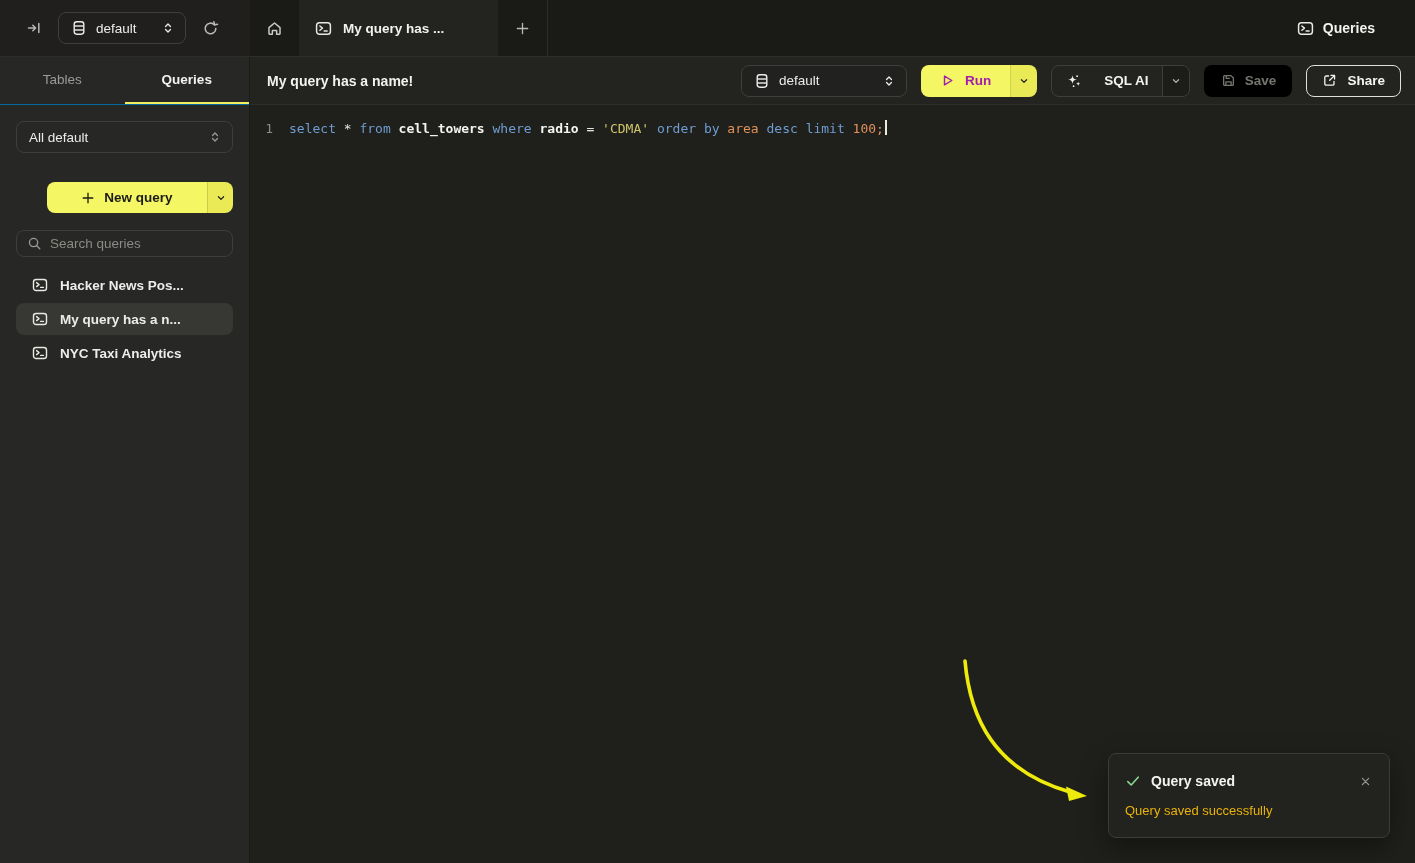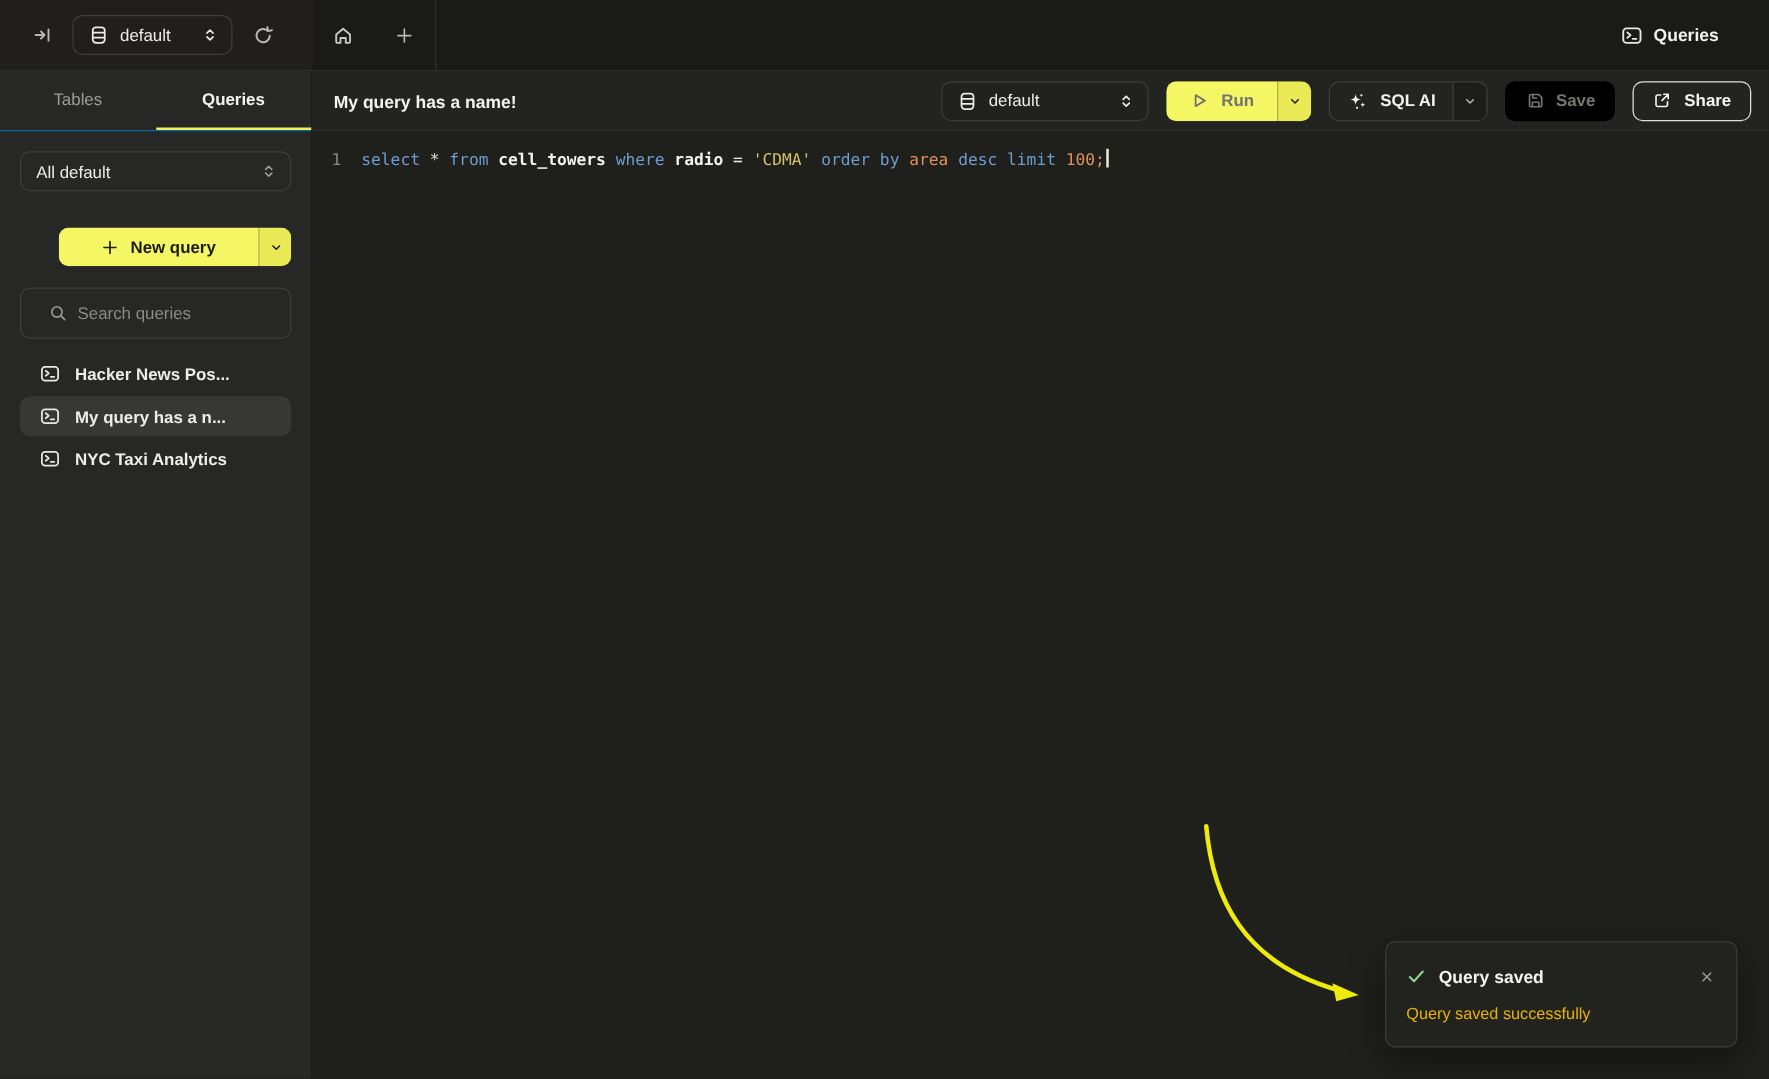--- a/index.html
+++ b/index.html
@@ -34,40 +34,40 @@
   .side-tab { flex:1; display:flex; align-items:center; justify-content:center; font-size:13.5px; color:#9b9b98; cursor:pointer; border:none; background:none; border-bottom:2px solid transparent; font-family:inherit; }
   .side-tab.active { color:#f2f2ef; font-weight:700; border-bottom-color:#f3f05f; }
   .side-body { padding:16px; }
   .filter-select { width:100%; }
   .updown { margin-left:auto; color:#9a9a97; }
 
   .split-btn { margin-top:29px; height:31px; border-radius:8px; overflow:hidden; display:flex;margin-left:31px; }
   .split-main { flex:1; background:#f5f664; border:none; color:#1c1c19; font-weight:700; font-size:13.5px; display:flex; align-items:center; justify-content:center; gap:9px; cursor:pointer; font-family:inherit; }
   .split-caret { width:26px; background:#e9ea55; border:none; border-left:1px solid rgba(0,0,0,0.12); color:#1c1c19; display:flex; align-items:center; justify-content:center; cursor:pointer; }
 
-  .search-box { margin-top:17px; height:41px; border:1px solid #3e3e3b; border-radius:8px; display:flex; align-items:center; padding:0 22px; gap:8px; color:#9a9a97; }
+  .search-box { margin-top:17px; height:27px; border:1px solid #3e3e3b; border-radius:8px; display:flex; align-items:center; padding:0 10px; gap:8px; color:#9a9a97; }
   .search-box input { flex:1; background:transparent; border:none; outline:none; color:#ececea; font-size:13.5px; font-family:inherit; min-width:0; }
   .search-box input::placeholder { color:#8a8a87; }
 
   .query-list { margin-top:12px; display:flex; flex-direction:column; gap:2px; }
   .query-item { height:32px; border-radius:8px; display:flex; align-items:center; gap:12px; padding:0 16px; color:#ececea; font-size:13.5px; font-weight:700; cursor:pointer; background:none; border:none; font-family:inherit; text-align:left; white-space:nowrap; }
   .query-item.selected { background:#373734; }
   .query-item .q-ic { color:#e8e8e5; }
 
   
   .main { flex:1; display:flex; flex-direction:column; min-width:0; }
   .main-header { height:48px; flex:0 0 48px; background:#23231f; border-bottom:1px solid #2d2d2a; display:flex; align-items:center; padding:0 14px 0 17px; }
   .page-title { font-size:14px; font-weight:700; color:#f2f2ef; }
   .toolbar { margin-left:auto; display:flex; align-items:center; gap:14px; }
   .toolbar .select { width:166px; background:#212120; }
   .run-split, .ai-split { height:32px; border-radius:8px; overflow:hidden; display:flex; }
-  .run-main { background:#f5f664; border:none; color:#737373; font-weight:700; font-size:13.5px; display:flex; align-items:center; gap:10px; padding:0 19px; cursor:pointer; font-family:inherit; }
+  .run-main { background:#f5f664; border:none; color:#a21caf; font-weight:700; font-size:13.5px; display:flex; align-items:center; gap:10px; padding:0 19px; cursor:pointer; font-family:inherit; }
   .run-caret { width:27px; background:#e9ea55; border:none; border-left:1px solid rgba(0,0,0,0.10); color:#1c1c19; display:flex; align-items:center; justify-content:center; cursor:pointer; }
   .ai-split { border:1px solid #3e3e3b; }
-  .ai-main { background:transparent; border:none; color:#f2f2ef; font-weight:700; font-size:13.5px; display:flex; align-items:center; gap:10px; padding:0 14px; cursor:pointer; font-family:inherit; }
+  .ai-main { background:transparent; border:none; color:#f2f2ef; font-weight:700; font-size:13.5px; display:flex; align-items:center; gap:22px; padding:0 14px; cursor:pointer; font-family:inherit; }
   .ai-caret { width:27px; background:#1c1c19; border:none; border-left:1px solid #3e3e3b; color:#b5b5b2; display:flex; align-items:center; justify-content:center; cursor:pointer; }
   .save-btn { height:32px; width:88px; border-radius:8px; border:none; background:#000000; color:#76766f; font-weight:700; font-size:13.5px; display:flex; align-items:center; justify-content:center; gap:9px; cursor:default; font-family:inherit; }
   .share-btn { height:32px; border-radius:8px; border:1px solid #e0e0dd; background:transparent; color:#f4f4f1; font-weight:700; font-size:13.5px; display:flex; align-items:center; gap:10px; padding:0 15px; cursor:pointer; font-family:inherit; }
 
   
   .editor { flex:1; background:#1f1f1b; padding-top:13px; font-family:"DejaVu Sans Mono", monospace; font-size:13px; position:relative; }
   .code-line { display:flex; line-height:21px; }
   .gutter { margin-left:14px; width:9px; color:#8b8b88; text-align:right; flex:0 0 auto; }
   .code-content { margin-left:16px; white-space:pre; }
   .tok.kw { color:#6f9dd1; }
@@ -136,20 +136,26 @@
         </svg>
       </button>
     </div>
 
     <div class="tabbar">
       <button class="home-btn">
         <svg class="ic" width="17" height="17" viewBox="0 0 16 16">
           <path d="M2.8 7.2 L8 2.8 L13.2 7.2 V12.6 A0.9 0.9 0 0 1 12.3 13.5 H10 V9.8 H6 V13.5 H3.7 A0.9 0.9 0 0 1 2.8 12.6 Z" fill="none" stroke="currentColor" stroke-width="1.4" stroke-linecap="round" stroke-linejoin="round"></path>
         </svg>
       </button>
+      <div class="tab">
+        <svg class="ic" width="17" height="17" viewBox="0 0 16 16" style="color:#e8e8e5">
+            <use href="#i-terminal"></use>
+          </svg>
+        <span class="tab-label">My query has ...</span>
+      </div>
       <button class="newtab-btn">
         <svg class="ic" width="15" height="15" viewBox="0 0 16 16">
           <path d="M8 2.5 V13.5 M2.5 8 H13.5" stroke="currentColor" stroke-width="1.4" stroke-linecap="round"></path>
         </svg>
       </button>
       <div class="tab-sep"></div>
       <div class="tabbar-spacer"></div>
       <div class="queries-label">
         <svg class="ic" width="17" height="17" viewBox="0 0 16 16" style="color:#e8e8e5">
             <use href="#i-terminal"></use>

